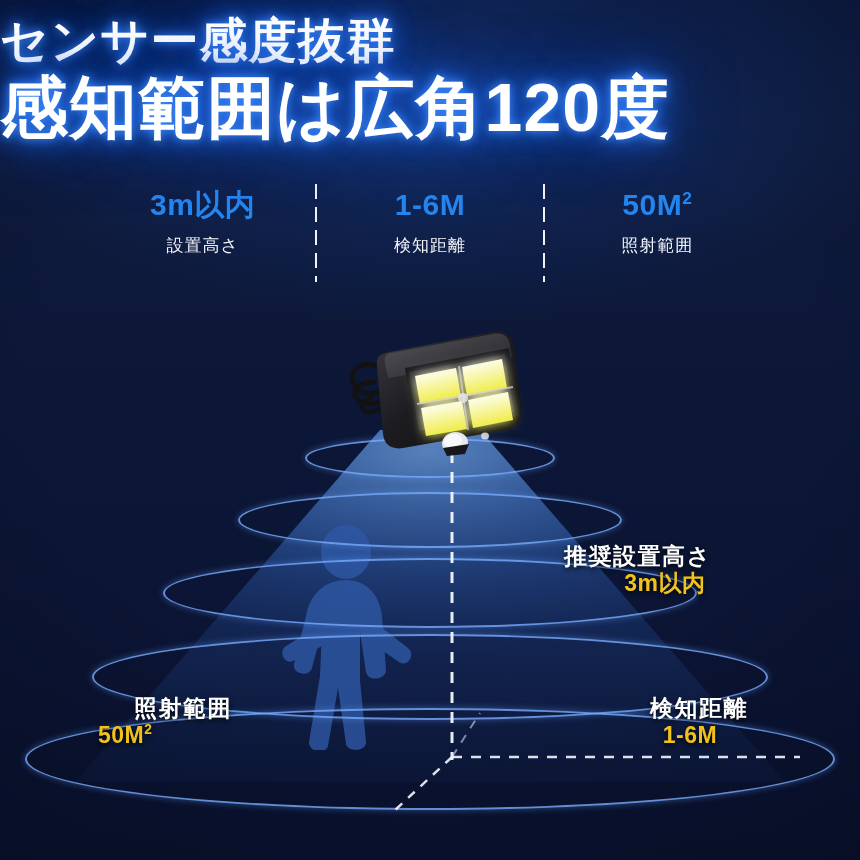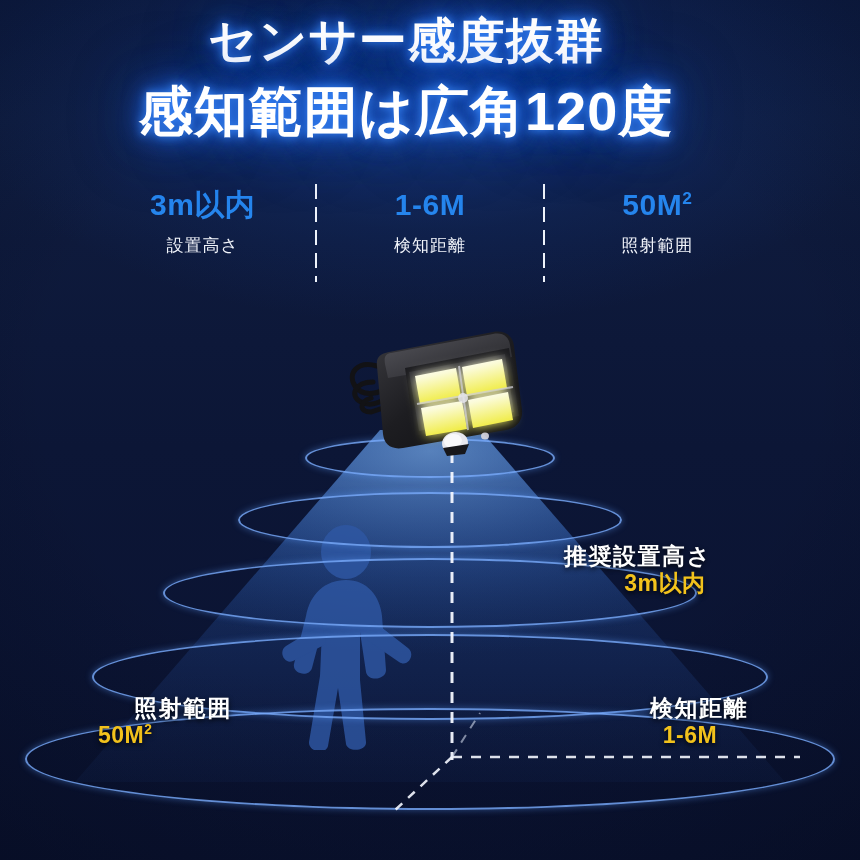--- a/index.html
+++ b/index.html
@@ -43,37 +43,36 @@
         rgba(0,0,0,0) 45%, rgba(3, 8, 24, 0.55) 100%);
     pointer-events: none;
   }
 
   
   .headline {
     position: absolute;
     top: 16px;
     left: 0;
     width: 792px;
-    text-align: center;
+    text-align: left;
     z-index: 8;
-    padding-left: 10px;
   }
   .headline-line {
     color: #ffffff;
     font-weight: bold;
     letter-spacing: 1px;
     line-height: 1.06;
     text-shadow:
       0 0 10px rgba(60, 140, 255, 1),
       0 0 22px rgba(36, 110, 240, 0.95),
       0 0 40px rgba(24, 92, 225, 0.8),
       0 0 70px rgba(20, 80, 210, 0.6);
   }
   .headline-line.l1 { font-size: 48px; }
-  .headline-line.l2 { font-size: 54px; margin-top: 16px; }
+  .headline-line.l2 { font-size: 68px; margin-top: 4px; }
 
   
   .specs {
     position: absolute;
     top: 190px;
     left: 90px;
     width: 680px;
     height: 92px;
     display: flex;
     align-items: flex-start;

